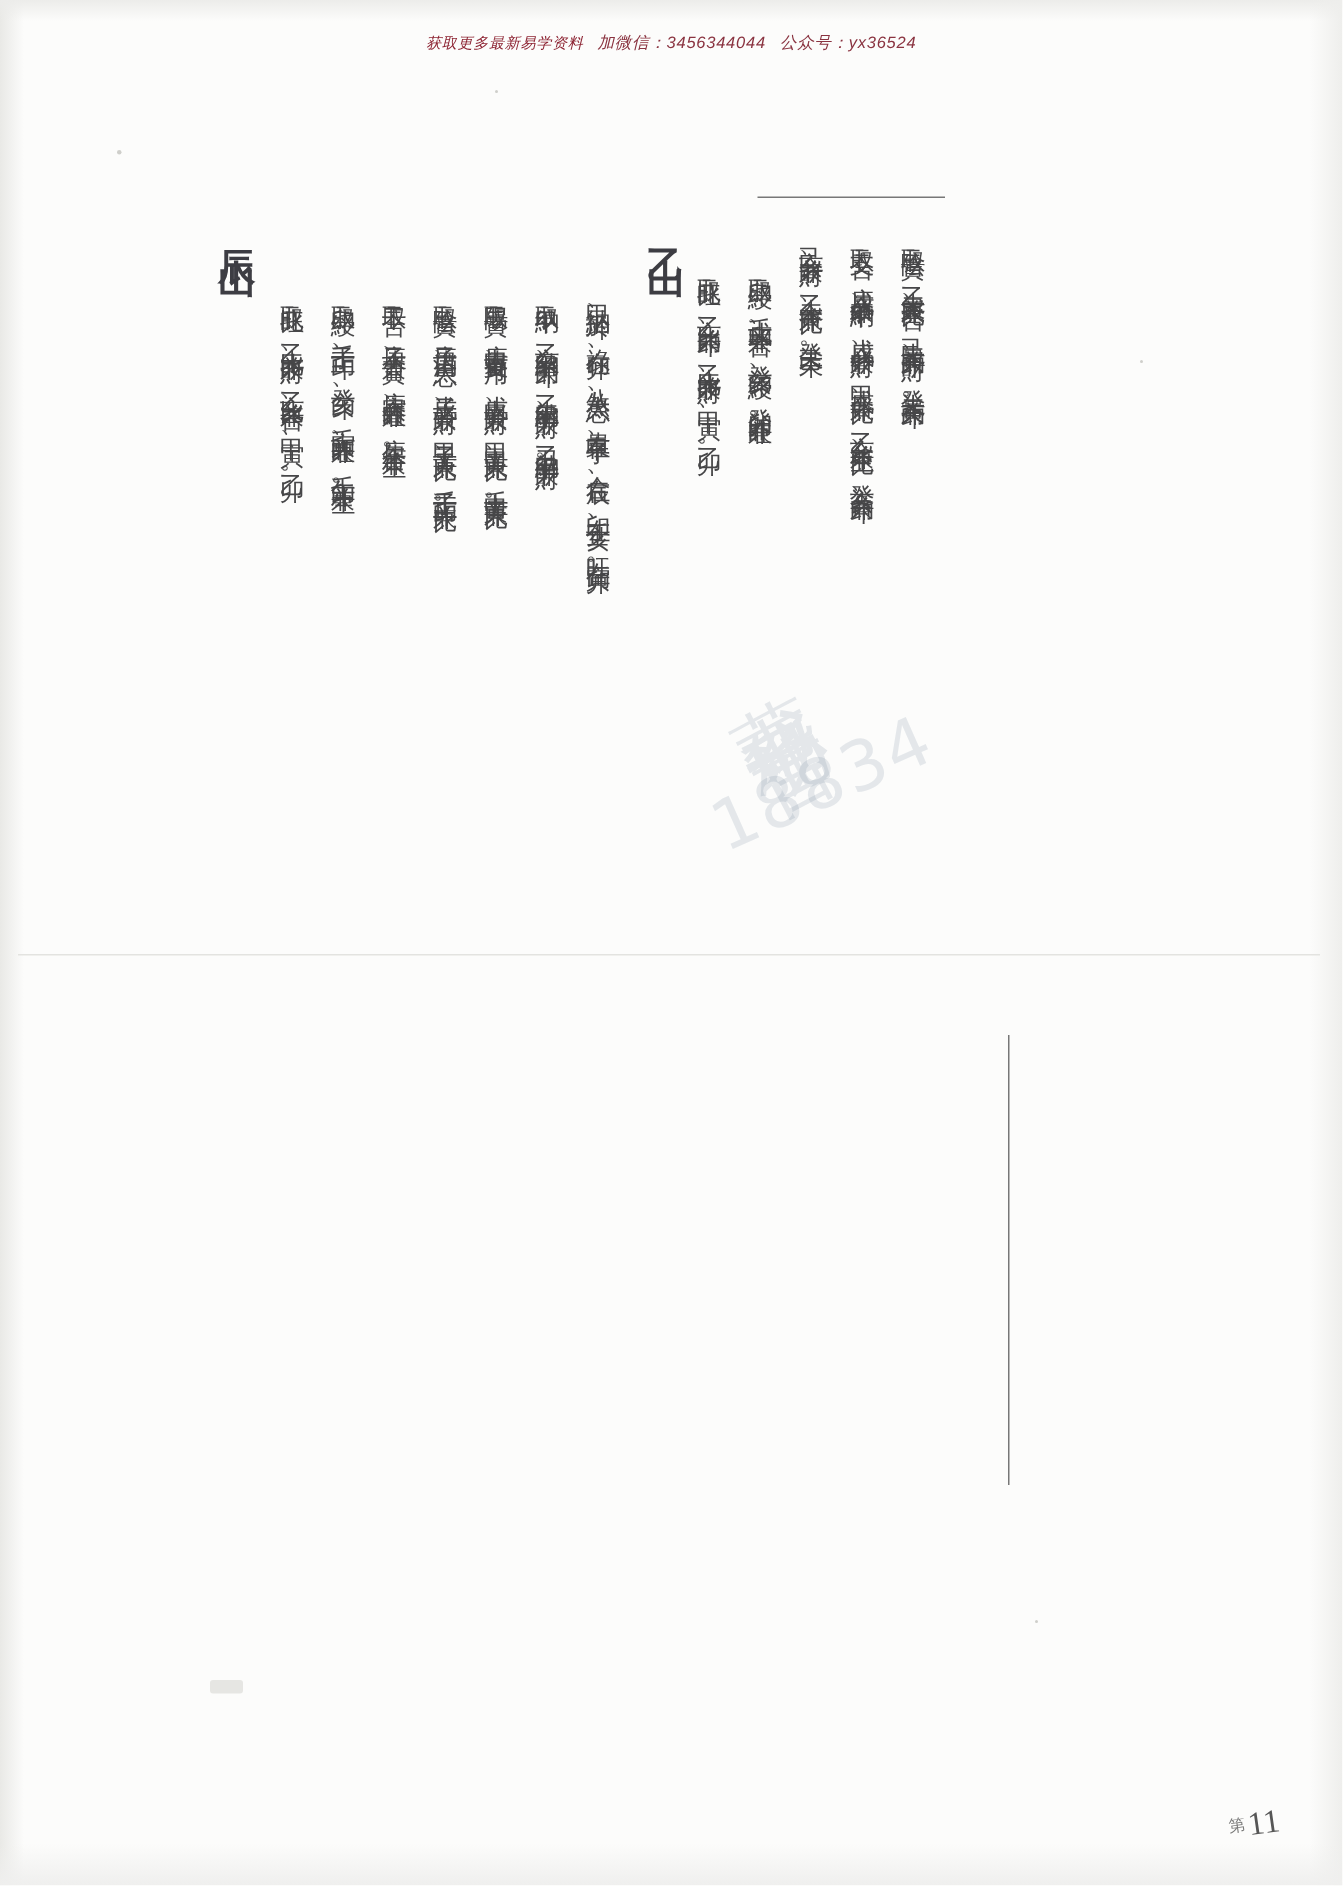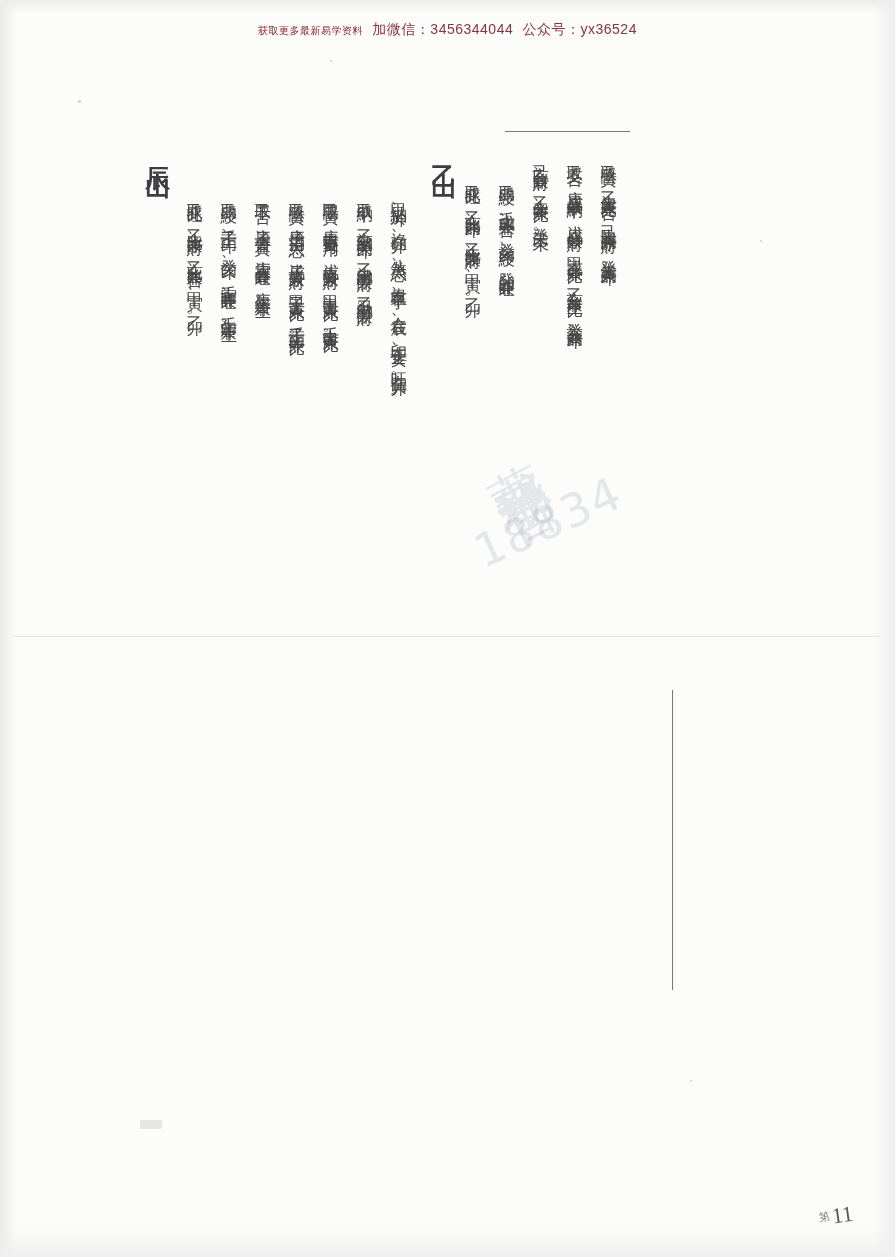--- a/index.html
+++ b/index.html
@@ -67,23 +67,24 @@
     font-family: "Liberation Sans", sans-serif;
     font-size: 10px;
     line-height: 14px;
     color: #7a1d2a;
     letter-spacing: 0.5px;
   }
   .header-banner .seg {
     display: inline-block;
     margin: 0 3px;
     color: #8d2433;
+    font-style: italic;
   }
   .header-banner .seg.small {
-    font-size: 14px;
+    font-size: 11px;
     color: #8a3340;
   }
 
   
   .vcol {
     position: absolute;
     writing-mode: vertical-rl;
     text-orientation: upright;
     font-family: "DejaVu Serif", "Liberation Serif", serif;
     color: #2e2e30;

